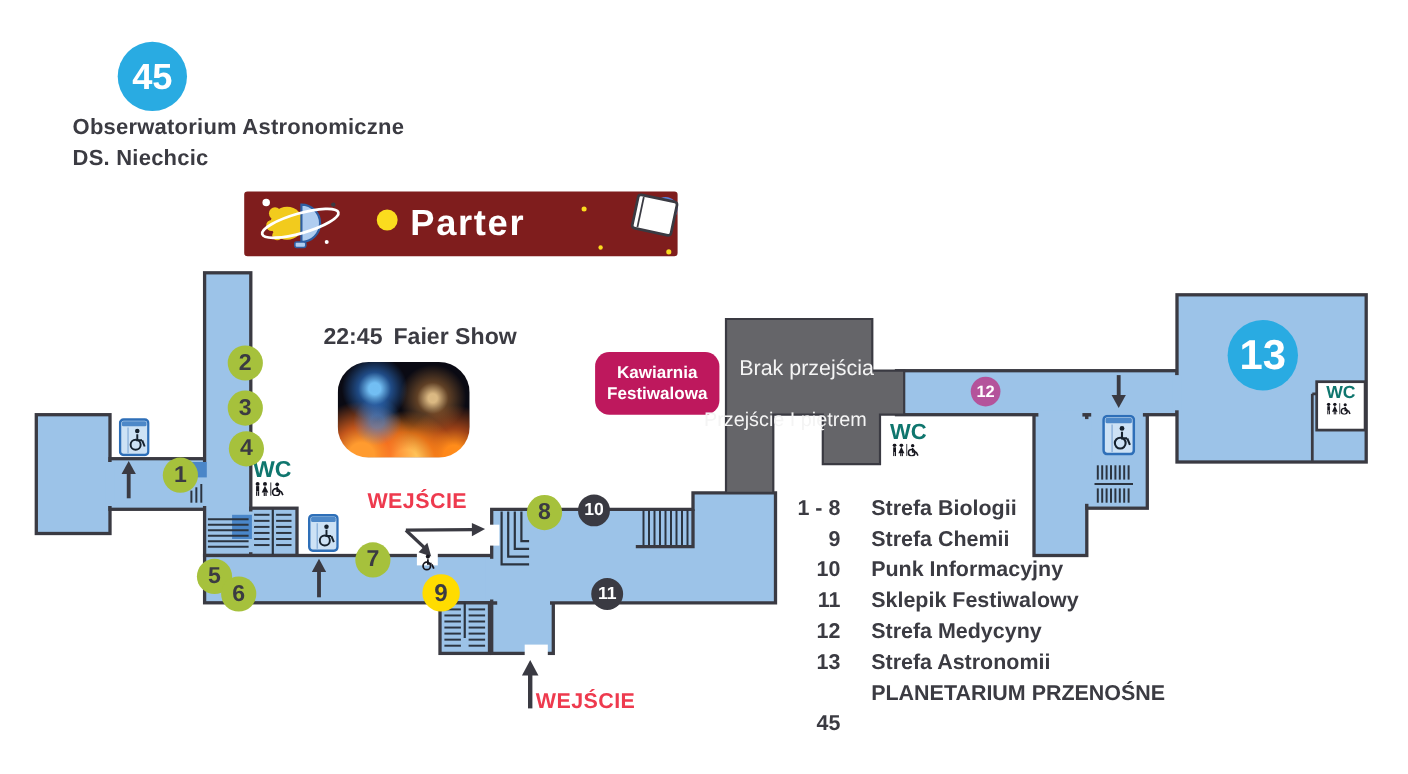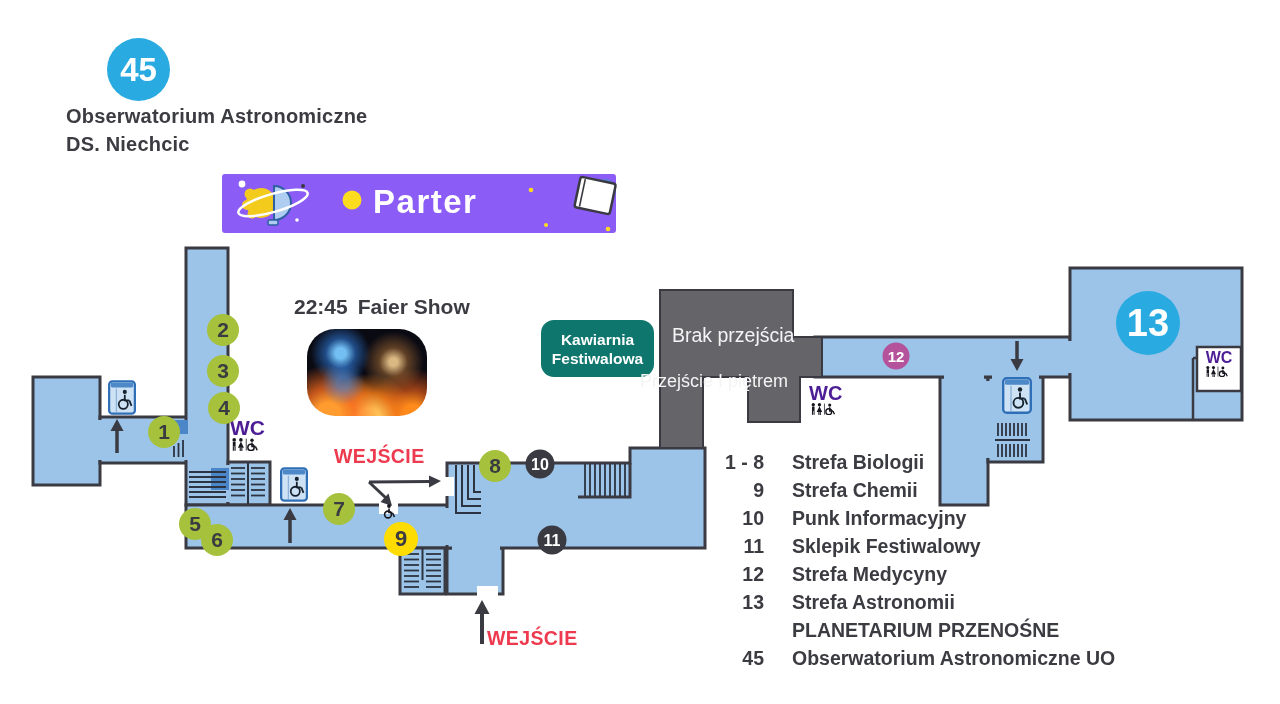--- a/index.html
+++ b/index.html
@@ -6,51 +6,51 @@
   .stage{position:relative;width:1280px;height:704px;background:#fff;overflow:hidden;
          font-family:"Liberation Sans",sans-serif;color:#3b3b42;}
   .abs{position:absolute;}
   .plan-svg{position:absolute;left:0;top:0;}
   
   .badge45{left:107px;top:38px;width:63px;height:63px;border-radius:50%;background:#29ABE2;
            display:flex;align-items:center;justify-content:center;color:#fff;font-size:33px;font-weight:800;}
   .title1{left:66px;top:105px;font-size:20px;font-weight:800;letter-spacing:.2px;}
   .title2{left:66px;top:133px;font-size:20px;font-weight:800;letter-spacing:.2px;}
   
-  .banner{left:222px;top:174px;width:394px;height:59px;background:#8b5cf6;border-radius:3px;}
+  .banner{left:222px;top:174px;width:394px;height:59px;background:#7f1d1d;border-radius:3px;}
   .banner-label{position:absolute;left:50%;top:50%;transform:translate(-44%,-54%);
                 color:#fff;font-size:33px;font-weight:800;letter-spacing:1.5px;}
   
   .event-title{left:294px;top:295px;display:flex;gap:10px;font-size:21px;font-weight:800;justify-content:center;}
   .fireworks{left:307px;top:329px;width:120px;height:87px;border-radius:28px;
     background:
       radial-gradient(circle at 28% 28%, rgba(120,200,255,.95) 0 5%, rgba(50,130,230,.55) 14%, rgba(30,80,180,0) 28%),
       radial-gradient(circle at 30% 62%, rgba(70,150,240,.55) 0 6%, rgba(30,80,180,0) 22%),
       radial-gradient(circle at 72% 38%, rgba(255,215,150,.85) 0 4%, rgba(200,130,60,.45) 14%, rgba(0,0,0,0) 30%),
       radial-gradient(circle at 18% 98%, #ff9b2f 0 9%, rgba(255,110,30,.75) 20%, rgba(0,0,0,0) 38%),
       radial-gradient(circle at 52% 104%, #ffc257 0 10%, rgba(255,130,25,.8) 24%, rgba(0,0,0,0) 42%),
       radial-gradient(circle at 88% 98%, #ff8c1a 0 7%, rgba(235,95,25,.65) 18%, rgba(0,0,0,0) 34%),
       #0a0a13;}
   
-  .cafe{left:541px;top:320px;width:113px;height:57px;border-radius:13px;background:#0f766e;
+  .cafe{left:541px;top:320px;width:113px;height:57px;border-radius:13px;background:#be185d;
         display:flex;flex-direction:column;align-items:center;justify-content:center;
         color:#fff;font-size:15.5px;font-weight:800;line-height:19px;}
   
   .passage1{left:672px;top:301px;font-size:19.5px;font-weight:400;color:#f4f4f4;margin-top:23px;}
   .passage2{left:640px;top:345px;font-size:18px;font-weight:400;color:#f4f4f4;margin-top:26px;}
   
   .wejscie{color:#EE3A4E;font-size:19.5px;font-weight:800;letter-spacing:.4px;}
   .wejscie1{left:334px;top:445px;}
   .wejscie2{left:487px;top:627px;}
   
   .wc-block{display:flex;flex-direction:column;align-items:center;line-height:1;}
   .wc1{left:230px;top:417px;}
   .wc2{left:809px;top:383px;}
   .wc3{left:1199px;top:350px;width:40px;}
-  .wc-word{font-weight:800;color:#4c1d95;}
+  .wc-word{font-weight:800;color:#0f766e;}
   .wc1 .wc-word{font-size:21px;} .wc2 .wc-word{font-size:20px;} .wc3 .wc-word{font-size:16px;}
   
   .marker{position:absolute;border-radius:50%;display:flex;align-items:center;justify-content:center;
           font-weight:800;transform:translate(-50%,-50%);}
   .m-green{width:32px;height:32px;background:#A6C13C;color:#3b3b42;font-size:21px;}
   .m-yellow{width:34px;height:34px;background:#FFDC00;color:#3b3b42;font-size:22px;}
   .m-dark{width:29px;height:29px;background:#3A3A42;color:#fff;font-size:16px;}
   .m-pink{width:27px;height:27px;background:#B4539B;color:#fff;font-size:15px;}
   .m-big{width:64px;height:64px;background:#29ABE2;color:#fff;font-size:38px;}
   
@@ -375,17 +375,16 @@
     <div class="legend-row">
       <span class="legend-num">13</span>
       <span class="legend-label">Strefa Astronomii</span>
     </div>
     <div class="legend-row">
       <span class="legend-num"></span>
       <span class="legend-label">PLANETARIUM PRZENOŚNE</span>
     </div>
     <div class="legend-row">
       <span class="legend-num">45</span>
-      <span class="legend-label">Obserwatorium Astronomiczne UO</span>
     </div>
   </div>
 
 </div>
 
 </body></html>

